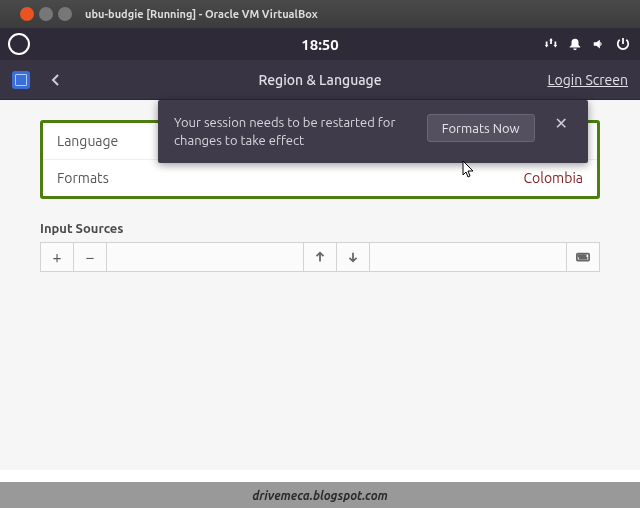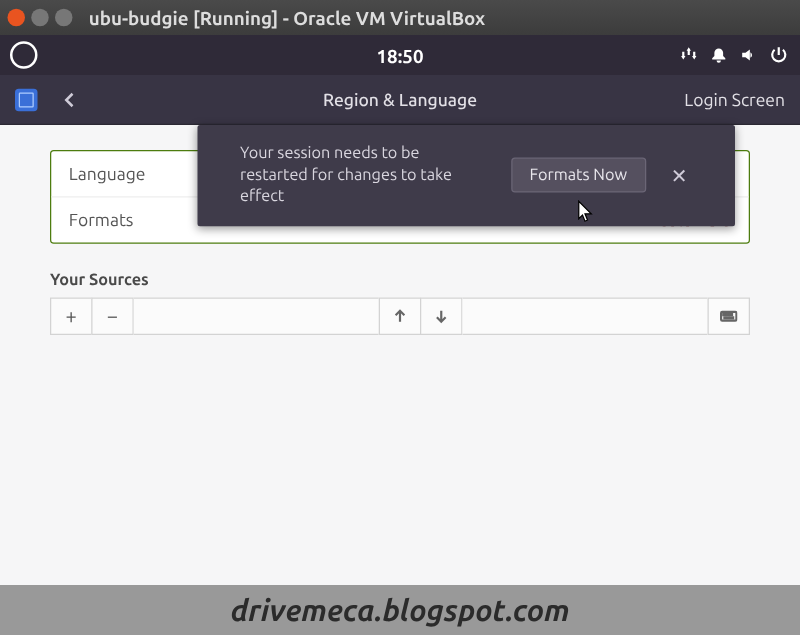--- a/index.html
+++ b/index.html
@@ -1,57 +1,57 @@
 <!DOCTYPE html>
 <html><head>
 <meta charset="utf-8">
 <style>
 * { margin: 0; padding: 0; box-sizing: border-box; font-family: Ubuntu, "Segoe UI", sans-serif; }
 body { width: 640px; height: 508px; background: #fff; position: relative; overflow: hidden; }
 
-.vm-titlebar { height: 28px; background: linear-gradient(#4a4a4a,#3c3c3c); display: flex; align-items: center; padding: 0 6px; color: #ddd; font-size: 15px; font-weight: bold; }
+.vm-titlebar { height: 28px; background: linear-gradient(#4a4a4a,#3c3c3c); display: flex; align-items: center; padding: 0 20px; color: #ddd; font-size: 11px; font-weight: bold; }
 .vm-titlebar .win-btn { width: 14px; height: 14px; border-radius: 50%; margin-right: 5px; display: inline-block; }
 .wb-close { background: #e95420; }
 .wb-min, .wb-max { background: #777; }
 .vm-titlebar .title { margin-left: 8px; }
 
 .top-panel { height: 32px; background: #2f2a38; display: flex; align-items: center; color: #fff; position: relative; }
 .brand-circle { width: 22px; height: 22px; border: 2px solid #fff; border-radius: 50%; margin-left: 8px; }
 .clock { position: absolute; left: 50%; transform: translateX(-50%); font-size: 15px; font-weight: bold; }
 .tray { margin-left: auto; margin-right: 10px; display: flex; gap: 10px; align-items: center; }
 .tray .ic { width: 14px; height: 14px; fill: #fff; }
 
-.header-bar { height: 40px; background: #383444; display: flex; align-items: center; color: #e2e0e6; padding: 0 12px; font-size: 14px; border-bottom: 1px solid #2b2833; }
+.header-bar { height: 40px; background: #383444; display: flex; align-items: center; color: #e2e0e6; padding: 0 12px; font-size: 14px; border-bottom: 1px solid #2b2833; text-decoration: underline; }
 .header-bar .app-icon { width: 18px; height: 18px; background: #3a6fd8; border-radius: 3px; margin-right: 18px; position: relative; }
 .header-bar .app-icon::after { content: ""; position: absolute; inset: 3px; border: 1px solid #aecdff; border-radius: 1px; }
 .header-bar .back { width: 16px; height: 16px; stroke: #cfcbd8; }
 .header-bar .title { position: absolute; left: 50%; transform: translateX(-50%); font-weight: 500; }
 .header-bar .login { margin-left: auto; }
 
 .content { padding: 20px 40px; background: #f6f6f7; height: calc(508px - 28px - 32px - 40px - 38px); position: relative; }
 
 .section-label { font-size: 13px; font-weight: bold; color: #4a4a4a; margin-bottom: 8px; }
-.panel-list { background: #fff; border: 1px solid #4d7c0f; border-radius: 3px; overflow: hidden; }
+.panel-list { background: #fff; border: 3px solid #4d7c0f; border-radius: 3px; overflow: hidden; }
 .panel-row { padding: 10px 14px; font-size: 14px; color: #555; border-bottom: 1px solid #eee; display: flex; justify-content: space-between; }
 .panel-row:last-child { border-bottom: none; }
 .toolbar { display: flex; margin-top: -1px; }
 .toolbar .grp { display: flex; }
 .toolbar button { width: 34px; height: 30px; background: #fbfbfb; border: 1px solid #d3d3d3; margin-left: -1px; display: flex; align-items: center; justify-content: center; color: #555; font-size: 16px; cursor: pointer; }
 .toolbar button:first-child { margin-left: 0; }
 .toolbar .spacer { flex: 1; border-top: 1px solid #d3d3d3; border-bottom: 1px solid #d3d3d3; background: #fbfbfb; }
 .toolbar svg { width: 14px; height: 14px; stroke: #666; fill: none; stroke-width: 2; }
 
-.notif { position: absolute; top: 100px; left: 158px; width: 430px; background: #3f3b4a; color: #d9d6df; padding: 14px 34px; display: flex; align-items: center; gap: 16px; border-radius: 2px; box-shadow: 0 2px 8px rgba(0,0,0,0.4); }
+.notif { position: absolute; top: 100px; left: 158px; width: 430px; background: #3f3b4a; color: #d9d6df; padding: 14px 16px; display: flex; align-items: flex-start; gap: 16px; border-radius: 2px; box-shadow: 0 2px 8px rgba(0,0,0,0.4); }
 .notif .msg { flex: 1; font-size: 13px; line-height: 1.35; }
 .notif .btn { background: #55505f; border: 1px solid #6b6676; color: #e8e6ec; padding: 6px 14px; font-size: 13px; border-radius: 3px; cursor: pointer; }
 .notif .close { color: #cfcbd8; font-size: 16px; cursor: pointer; padding: 0 4px; }
 .cursor { position: absolute; top: 160px; left: 462px; width: 14px; height: 20px; }
 .cursor svg { width: 14px; height: 20px; }
 
-.watermark { position: absolute; bottom: 0; left: 0; right: 0; height: 40px; background: #999; display: flex; align-items: center; justify-content: center; font-family: Georgia, serif; font-style: italic; font-weight: bold; font-size: 24px; color: #2b2b2b; }
+.watermark { position: absolute; bottom: 0; left: 0; right: 0; height: 26px; background: #999; display: flex; align-items: center; justify-content: center; font-family: Georgia, serif; font-style: italic; font-weight: bold; font-size: 12px; color: #2b2b2b; }
 
 .hidden-block { margin-bottom: 22px; }
 .right-faint { color: #7f1d1d; }
 </style>
 </head>
 <body>
 
 <div class="vm-titlebar">
   <span class="win-btn wb-close"></span>
   <span class="win-btn wb-min"></span>
@@ -96,21 +96,21 @@
         <span class="right-faint">English</span>
       </div>
       <div class="panel-row">
         <span>Formats</span>
         <span class="right-faint">Colombia</span>
       </div>
     </div>
   </div>
 
   <div>
-    <div class="section-label">Your Sources</div>
+    <div class="section-label">Input Sources</div>
     <div class="toolbar">
       <div class="grp">
         <button>+</button>
         <button>−</button>
       </div>
       <div class="spacer"></div>
       <div class="grp">
         <button>
             <svg viewBox="0 0 16 16">
               <path d="M8 3v10M4 7l4-4 4 4"></path>

